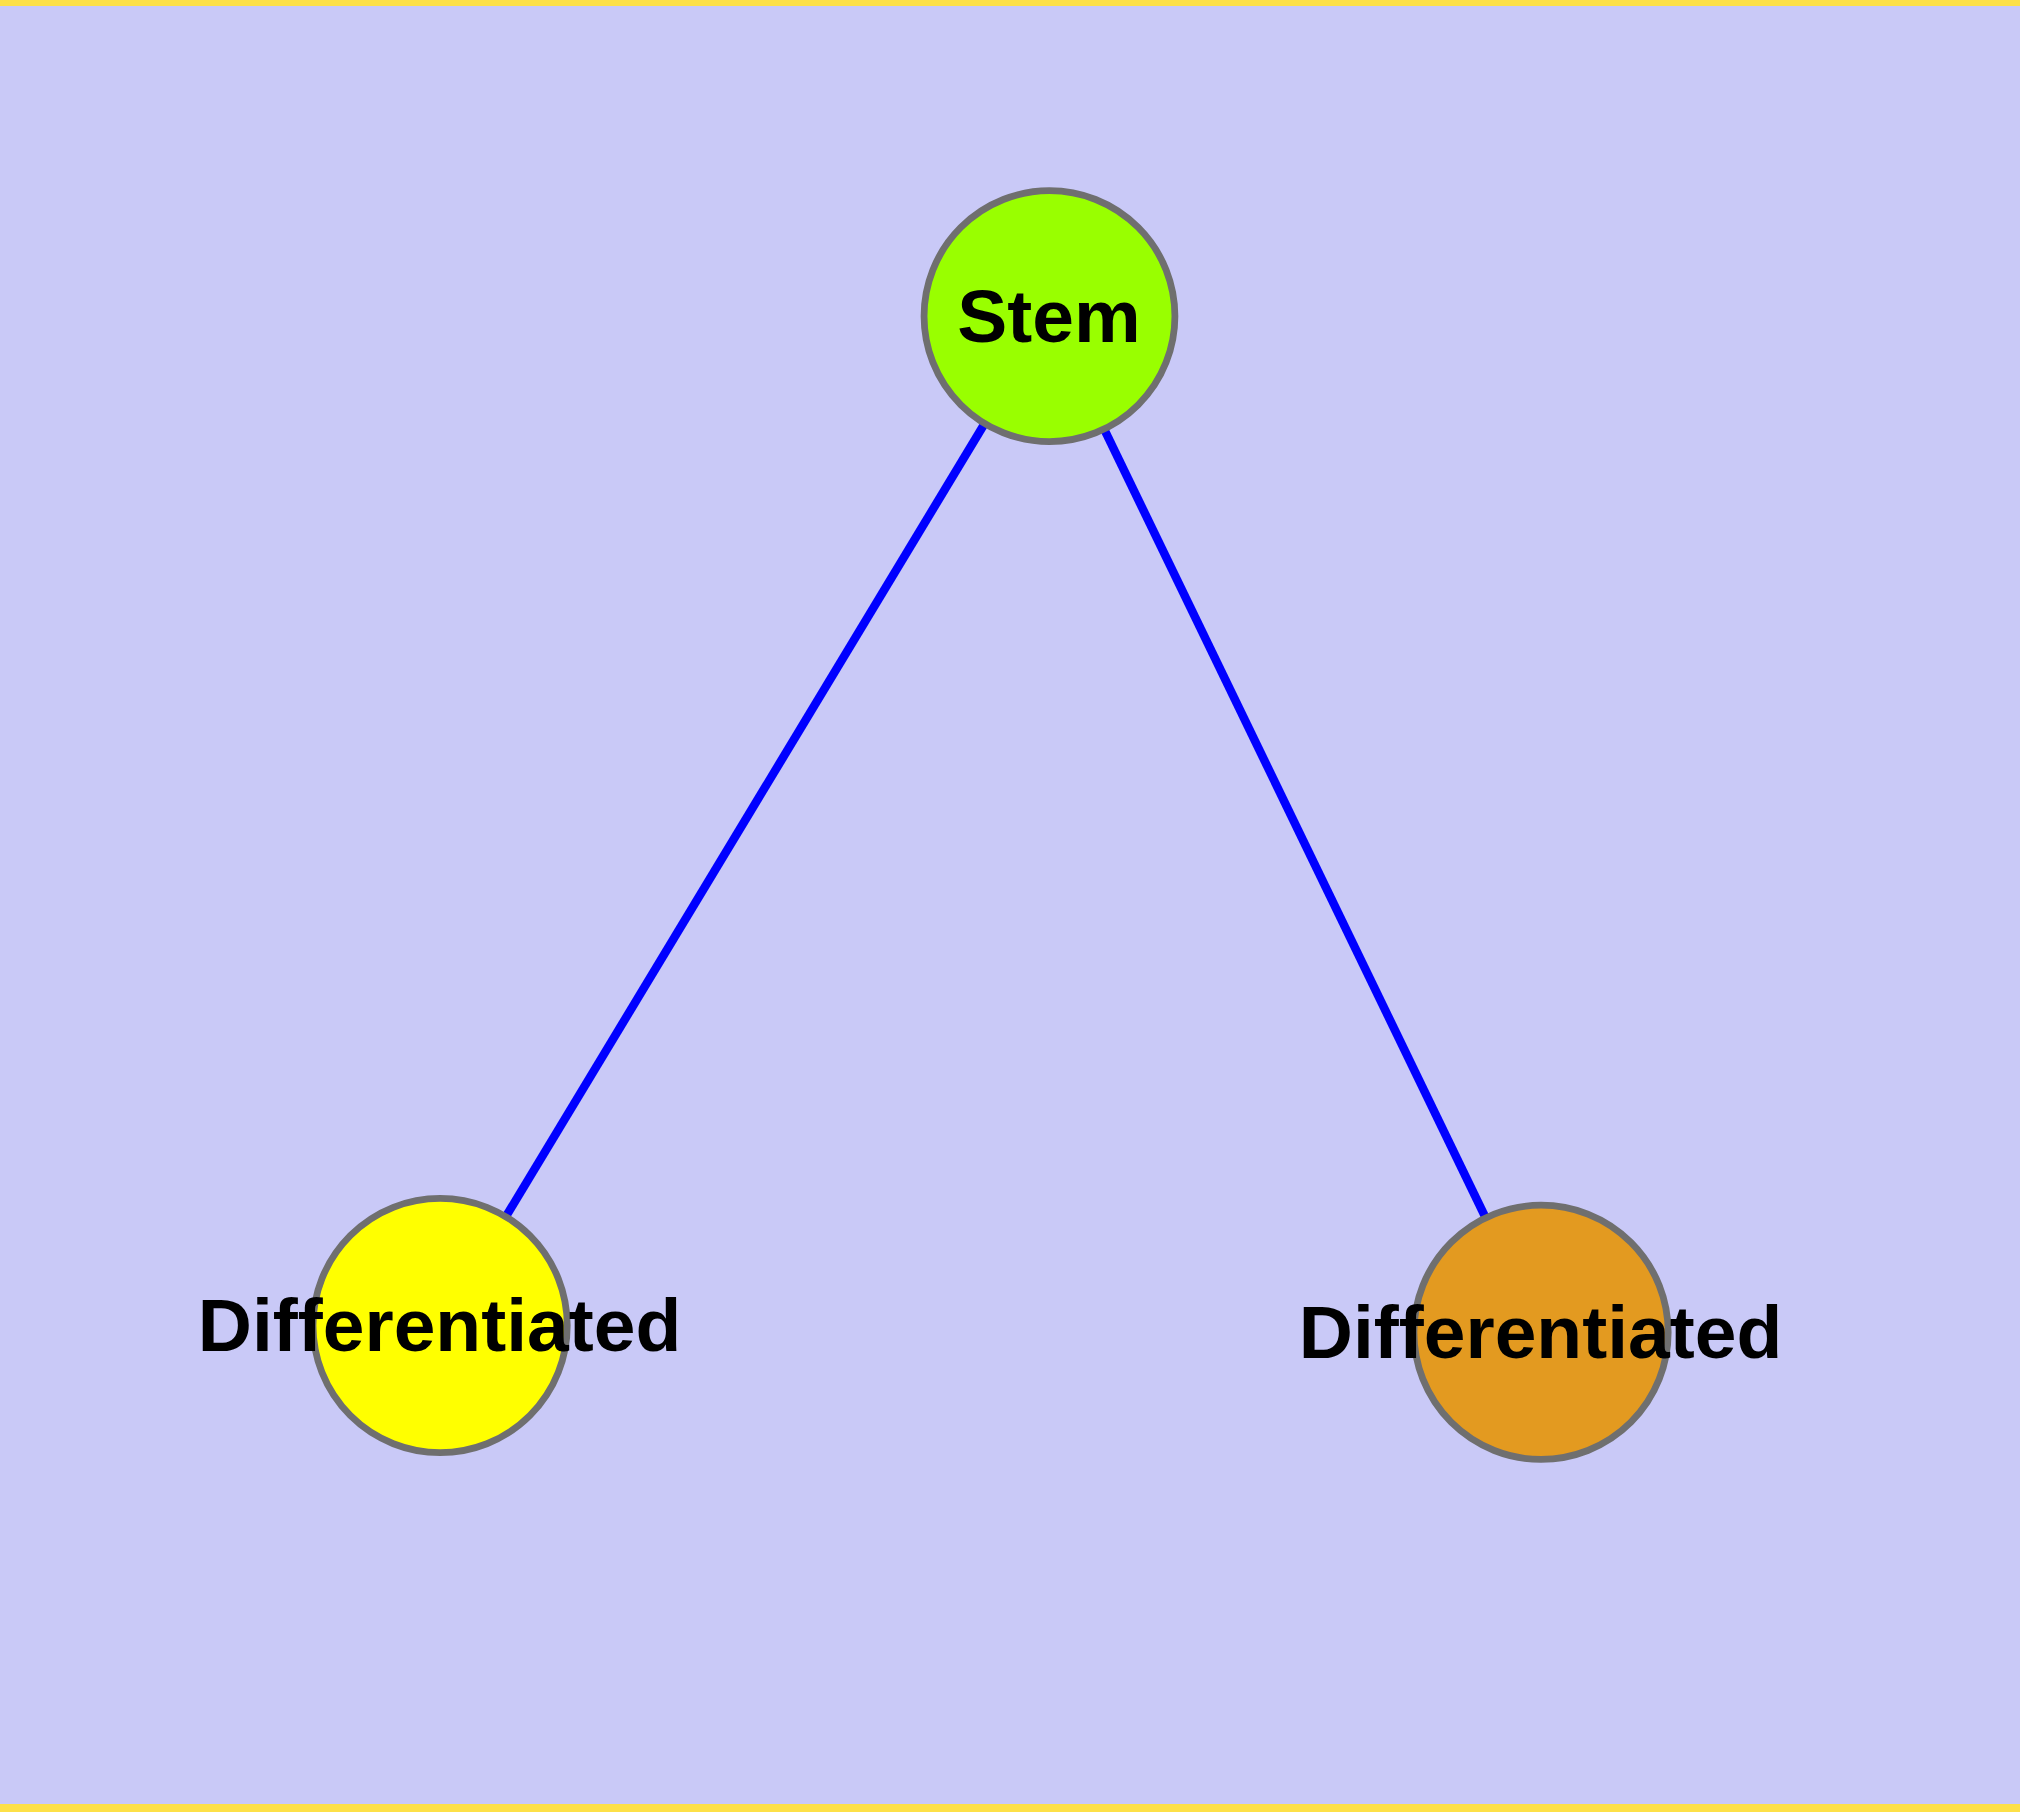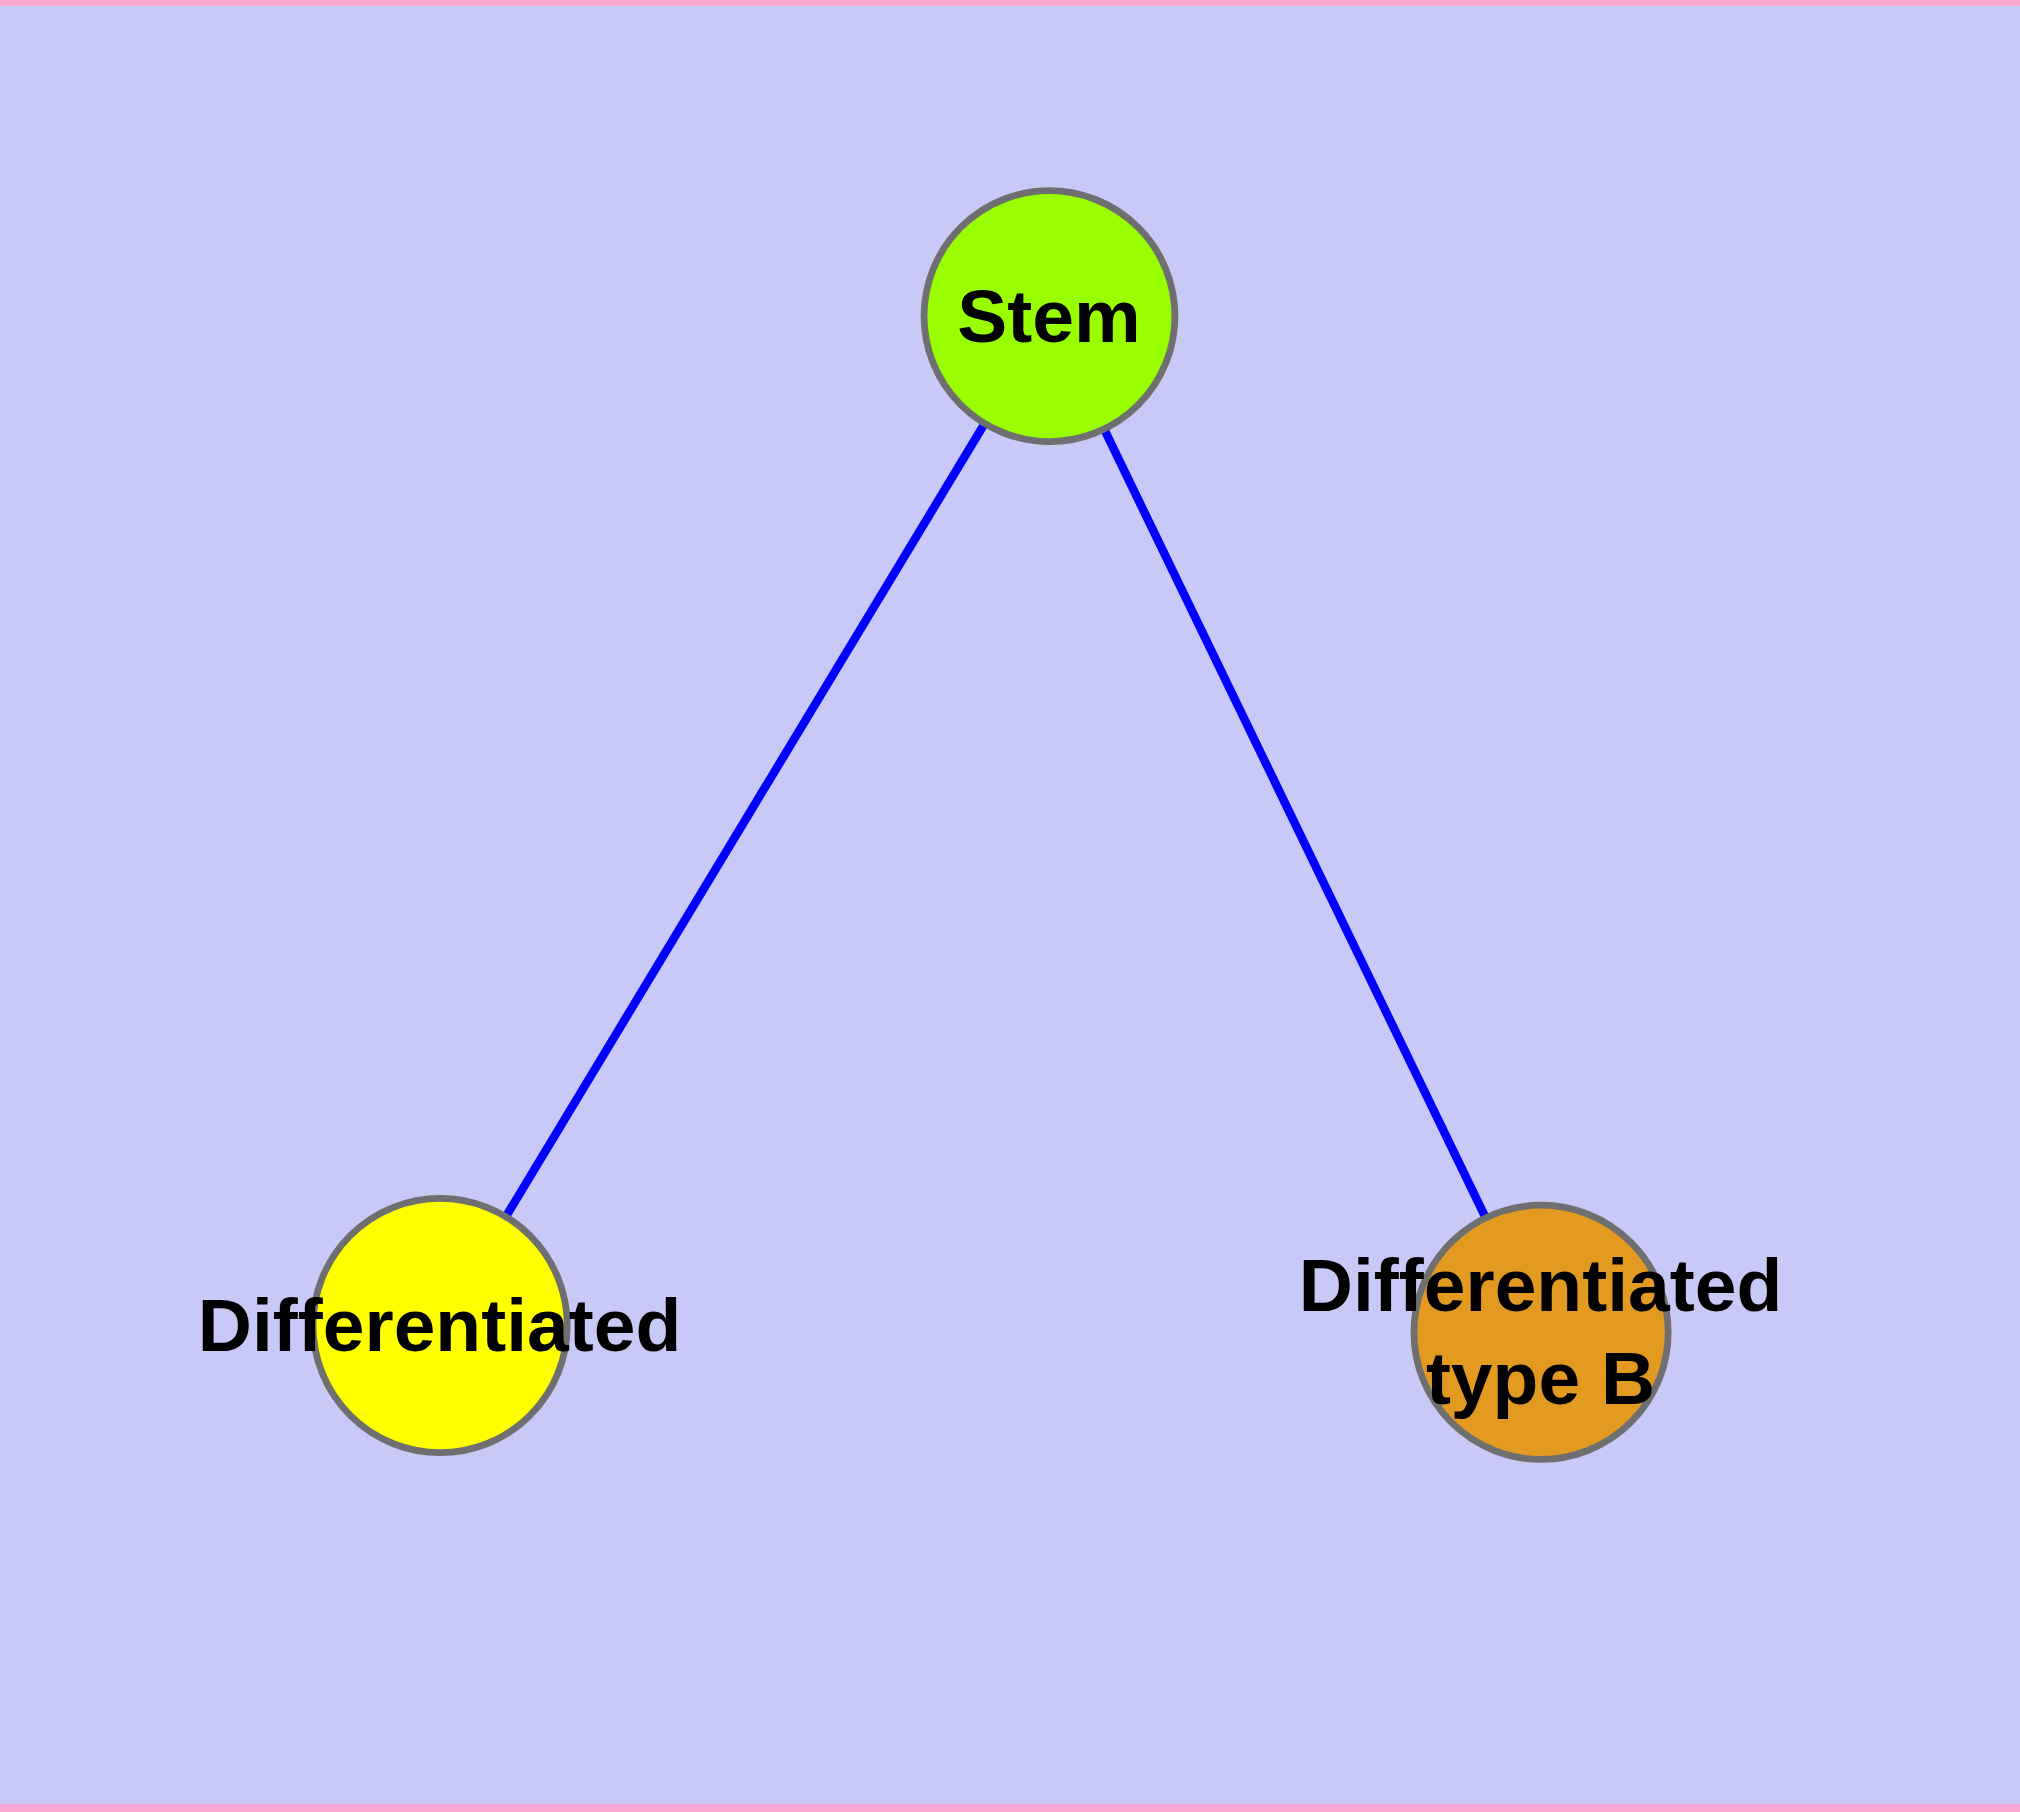--- a/index.html
+++ b/index.html
@@ -3,21 +3,21 @@
 <meta charset="utf-8">
 <style>
   html, body {
     margin: 0;
     padding: 0;
   }
   .stage {
     position: relative;
     width: 2021px;
     height: 1812px;
-    background: #f9a8d4; 
+    background: #fde047; 
     overflow: hidden;
     font-family: "Liberation Sans", "DejaVu Sans", sans-serif;
   }
   .canvas-bg {
     position: absolute;
     left: 0;
     top: 6px;
     width: 2021px;
     height: 1798px;
     background: #c9c9f7;
@@ -74,16 +74,15 @@
   <div class="node-label label-stem">
     <span>Stem</span>
   </div>
 
   <div class="node-label label-a">
     <span>Differentiated</span>
   </div>
 
   <div class="node-label label-b">
     <span>Differentiated</span>
-    <span>type B</span>
   </div>
 </div>
 
 
 </body></html>

